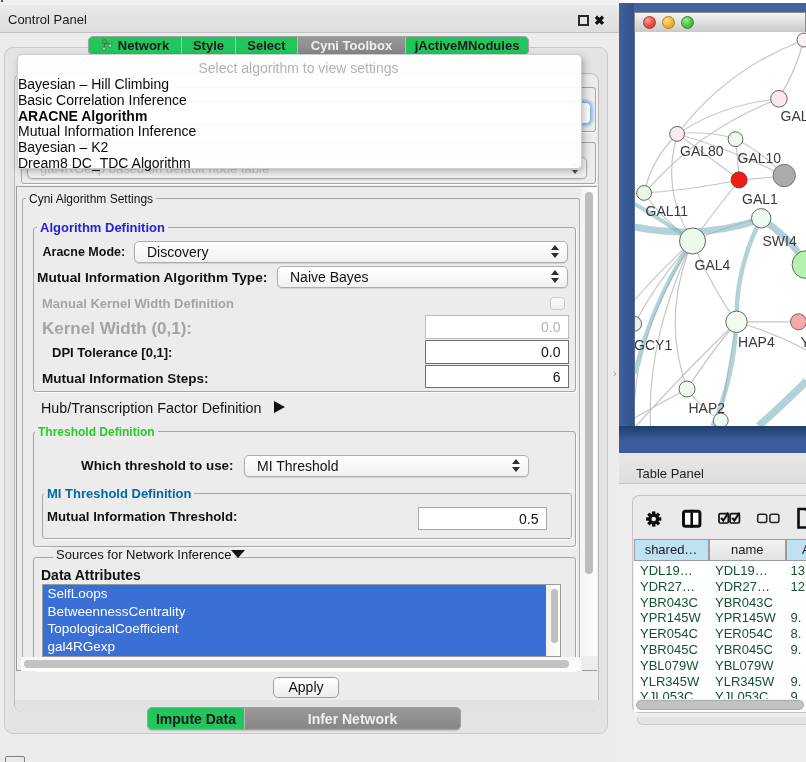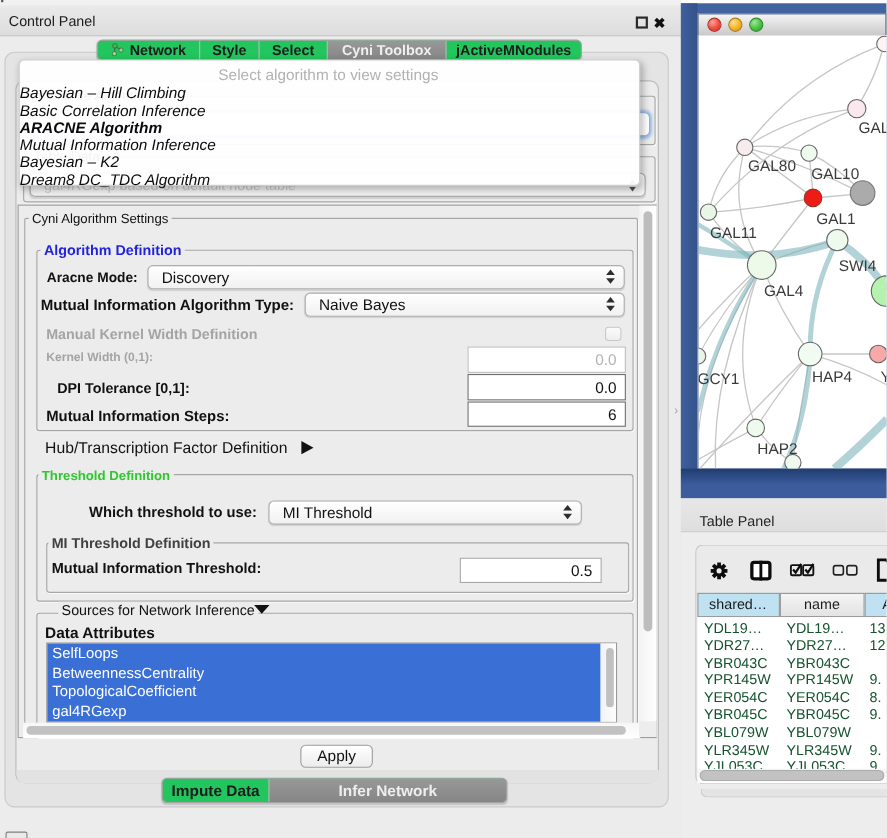--- a/index.html
+++ b/index.html
@@ -9,21 +9,21 @@
 .combo{position:absolute;background:linear-gradient(#ffffff,#f1f1f1);border:1px solid #adadad;border-radius:5px;box-shadow:0 1px 1px rgba(0,0,0,.12);}
 .combo .ctxt{position:absolute;left:12px;top:2px;font-size:14px;color:#111;white-space:nowrap;}
 .carr{position:absolute;width:8px;height:13px;}
 .carr .u{position:absolute;left:0;top:0;width:0;height:0;border-left:4px solid transparent;border-right:4px solid transparent;border-bottom:5px solid #2e2e2e;}
 .carr .d{position:absolute;left:0;bottom:0;width:0;height:0;border-left:4px solid transparent;border-right:4px solid transparent;border-top:5px solid #2e2e2e;}
 .tf{position:absolute;background:#fff;border:1px solid #6f6f6f;font-size:14px;color:#111;text-align:right;box-sizing:border-box;padding:3px 7px 0 0;}
 .seg{position:absolute;background:#22c55e;border:1px solid #a2a2a2;border-radius:5px;box-shadow:0 1px 1px rgba(0,0,0,.15);display:flex;overflow:hidden;}
 .seg .s{font-size:inherit;font-weight:bold;color:#1c1c1c;display:flex;align-items:center;justify-content:center;border-left:1px solid #b9b9b9;}
 .seg .s:first-child{border-left:none;}
 .seg .sel{background:linear-gradient(#989898,#868686);color:#efefef;}
-.popitem{position:absolute;left:18px;font-size:14px;color:#0a0a0a;white-space:nowrap;font-style:italic;}
+.popitem{position:absolute;left:18px;font-size:14px;color:#0a0a0a;white-space:nowrap;}
 .netlbl{font-family:"Liberation Sans",sans-serif;font-size:14px;fill:#3a3a3a;}
 </style></head>
 <body>
 
 <div class="abs" style="left:0;top:0;width:619px;height:762px;background:#ececec;"></div>
 <div class="abs" style="left:0;top:0;width:619px;height:5px;background:#f1f1f1;"></div>
 <div class="abs" style="left:1px;top:0;width:2px;height:2px;background:#555;"></div>
 <div class="abs" style="left:0;top:5px;width:619px;height:27px;background:linear-gradient(#eaeaea,#dddddd);border-bottom:1px solid #c2c2c2;"></div>
 <div class="abs" style="left:8px;top:12px;font-size:13px;color:#1b1b1b;">Control Panel</div>
 <div class="abs" style="left:578px;top:15px;width:7px;height:7px;border:2px solid #2a2a2a;background:transparent;"></div>
@@ -71,21 +71,21 @@
   <span class="ctxt">Naive Bayes</span>
   <span class="carr" style="right:8px;top:3px;">
       <span class="u"></span>
       <span class="d"></span>
     </span>
 </div>
 
 <div class="lbl" style="left:42px;top:296px;font-size:13px;color:#a4a4a4;">Manual Kernel Width Definition</div>
 <div class="abs" style="left:549.5px;top:297px;width:13px;height:10.5px;border:1px solid #c9c9c9;border-radius:3.5px;background:linear-gradient(#fbfbfb,#eeeeee);"></div>
 
-<div class="lbl" style="left:42px;top:319px;font-size:11px;color:#a4a4a4;">Kernel Width (0,1):</div>
+<div class="lbl" style="left:42px;top:319px;font-size:17px;color:#a4a4a4;">Kernel Width (0,1):</div>
 <div class="tf" style="left:424.5px;top:315px;width:144px;height:23.5px;border-color:#bdbdbd;color:#b3b3b3;">0.0</div>
 
 <div class="lbl" style="left:42px;top:345px;font-size:13px;padding-left:10px;">DPI Tolerance [0,1]:</div>
 <div class="tf" style="left:424.5px;top:340px;width:144px;height:23.5px;">0.0</div>
 
 <div class="lbl" style="left:42px;top:371px;font-size:13.5px;">Mutual Information Steps:</div>
 <div class="tf" style="left:424.5px;top:364.5px;width:144px;height:23.5px;">6</div>
 
 <div class="abs" style="left:41px;top:399.5px;font-size:14.3px;color:#111;white-space:nowrap;">Hub/Transcription Factor Definition</div>
 <div class="abs" style="left:274px;top:400.5px;width:0;height:0;border-top:6.8px solid transparent;border-bottom:6.8px solid transparent;border-left:11.5px solid #111;"></div>
@@ -97,21 +97,21 @@
 <div class="lbl" style="left:81px;top:458px;font-size:13.4px;">Which threshold to use:</div>
 <div class="combo" style="left:244px;top:454.5px;width:283px;height:20px;">
   <span class="ctxt">MI Threshold</span>
   <span class="carr" style="right:8px;top:3px;">
       <span class="u"></span>
       <span class="d"></span>
     </span>
 </div>
 
 <div class="grp" style="left:42px;top:492.5px;width:528px;height:44px;">
-    <span class="gtitle" style="left:1px;color:#404040;font-weight:bold;font-size:13px;">MI Threshold Definition</span>
+    <span class="gtitle" style="left:1px;color:#0369a1;font-weight:bold;font-size:13px;">MI Threshold Definition</span>
   </div>
 <div class="lbl" style="left:47px;top:509px;font-size:13.2px;">Mutual Information Threshold:</div>
 <div class="tf" style="left:417.5px;top:507px;width:129px;height:22.5px;border-color:#a8a8a8;">0.5</div>
 
 <div class="grp" style="left:33px;top:557px;width:541px;height:112px;"></div>
 <div class="abs" style="left:53px;top:547px;background:#ececec;padding:0 3px;font-size:13px;color:#111;white-space:nowrap;">Sources for Network Inference</div>
 <div class="abs" style="left:231px;top:549.5px;width:0;height:0;border-left:7px solid transparent;border-right:7px solid transparent;border-top:8px solid #111;"></div>
 
 <div class="lbl" style="left:41px;top:566.5px;font-size:14px;">Data Attributes</div>
 

